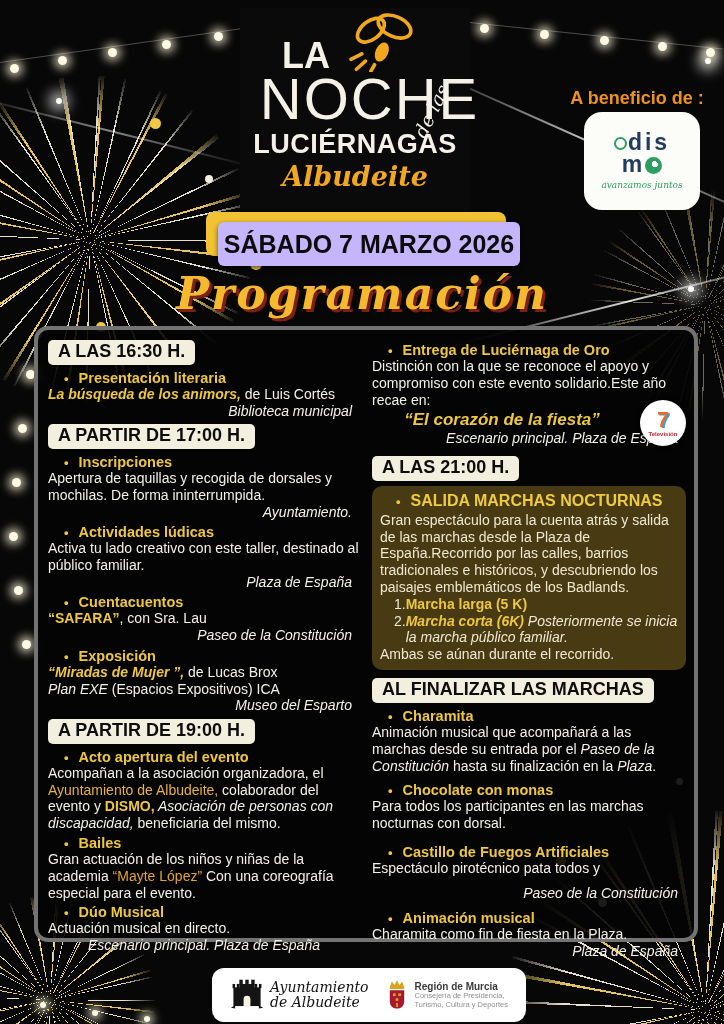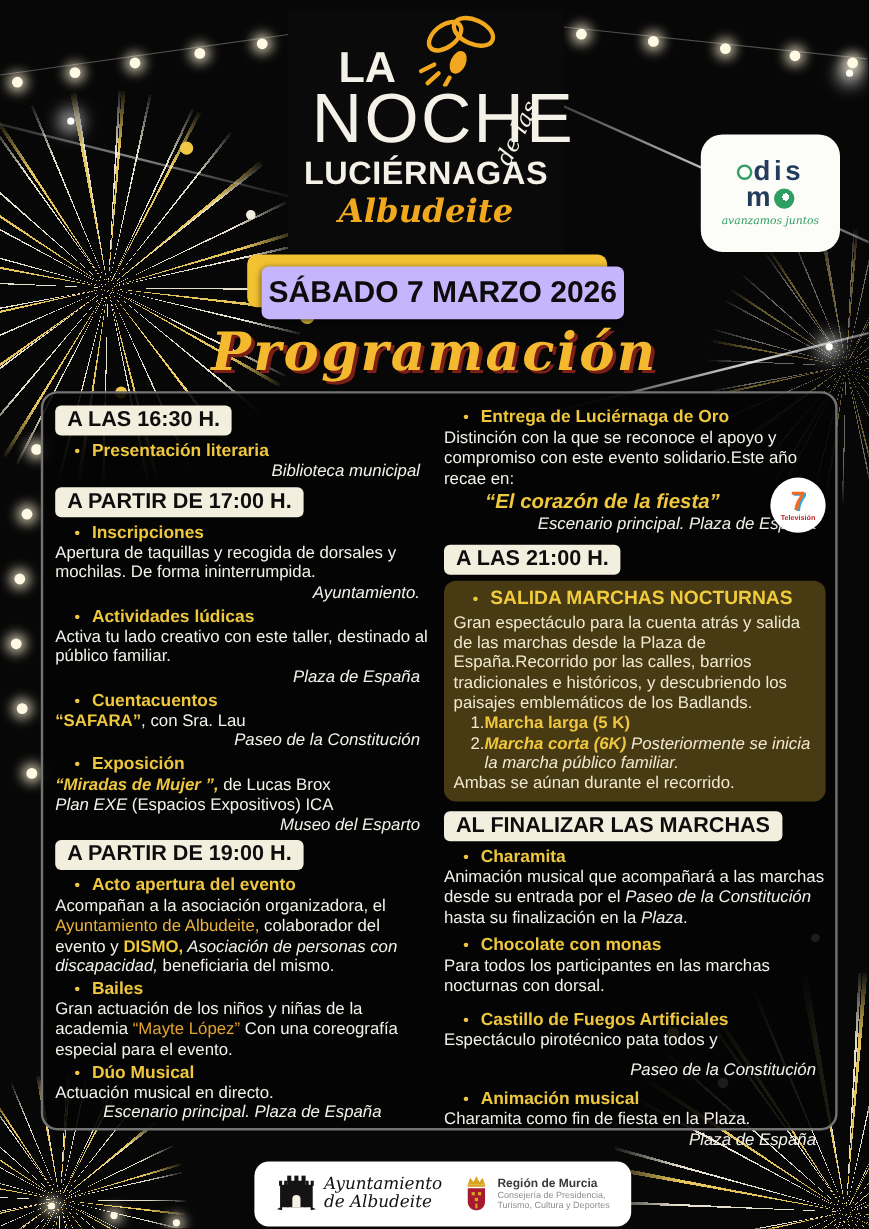--- a/index.html
+++ b/index.html
@@ -55,21 +55,21 @@
   .banner-yellow{position:absolute;left:0;top:0;width:300px;height:44px;background:#f2c232;border-radius:8px;}
   .banner-white{position:absolute;left:12px;top:10px;width:302px;height:44px;background:#c4b5fd;
                 border-radius:6px;display:flex;align-items:center;justify-content:center;
                 font-weight:800;font-size:25px;color:#0c0c0c;box-shadow:0 2px 5px rgba(0,0,0,.6);}
   .prog{position:absolute;left:0;right:0;top:268px;text-align:center;
         font-family:"DejaVu Serif",serif;font-style:italic;font-weight:800;font-size:44px;
         color:#f5b930;text-shadow:3px 3px 0 #7c1f17;letter-spacing:2px;}
 
   
   .main{position:absolute;left:34px;top:326px;width:664px;height:616px;box-sizing:border-box;
-        border:2px solid #737373;border-radius:14px;background:rgba(4,4,4,.9);
+        border:4px solid #737373;border-radius:14px;background:rgba(4,4,4,.9);
         display:flex;gap:12px;padding:6px 8px 6px 10px;}
   .colL{width:312px;flex:none;}
   .colR{flex:1;min-width:0;}
   .th{display:inline-block;background:#f3efde;color:#0d0d0d;font-weight:800;font-size:18px;
       padding:1px 10px 3px;border-radius:5px;margin:4px 0 2px;}
   .bt{margin:3px 0 0;font-weight:700;font-size:14.5px;color:#eec73e;}
   .bu{color:#eec73e;margin:0 10px 0 16px;font-size:13px;}
   .tx{color:#f3f1ea;font-size:14px;line-height:1.2;}
   .pl{color:#f3f1ea;font-style:italic;font-size:14px;text-align:right;padding-right:8px;line-height:1.25;}
   .ctr{text-align:center;padding-right:0;}
@@ -163,38 +163,40 @@
         </g>
         <ellipse cx="52" cy="44" rx="7" ry="11" transform="rotate(24 52 44)" fill="#f2a81e"></ellipse>
       </svg>
     </div>
     <div class="brand-noche">NOCHE</div>
     <div class="brand-delas">de las</div>
     <div class="brand-luci">LUCIÉRNAGAS</div>
     <div class="brand-alb">Albudeite</div>
   </div>
 
+  <div class="benefit-label">A beneficio de :</div>
   <div class="dismo">
     <div class="dismo-l1"><span class="eye1"></span><span>dis</span></div>
     <div class="dismo-l2"><span>m</span><span class="eye2"></span></div>
     <div class="dismo-tag">avanzamos juntos</div>
   </div>
 
   <div class="banner">
     <div class="banner-yellow"></div>
     <div class="banner-white">SÁBADO 7 MARZO 2026</div>
   </div>
 
   <div class="prog">Programación</div>
 
   <div class="main">
 
     <div class="colL">
       <div><span class="th">A LAS 16:30 H.</span></div>
       <div class="bt"><span class="bu">•</span><span>Presentación literaria</span></div>
+      <div class="tx"><span class="ywbi">La búsqueda de los animors,</span><span> de Luis Cortés</span></div>
       <div class="pl">Biblioteca municipal</div>
 
       <div><span class="th">A PARTIR DE 17:00 H.</span></div>
       <div class="bt"><span class="bu">•</span><span>Inscripciones</span></div>
       <div class="tx">Apertura de taquillas y recogida de dorsales y mochilas. De forma ininterrumpida.</div>
       <div class="pl">Ayuntamiento.</div>
 
       <div class="bt"><span class="bu">•</span><span>Actividades lúdicas</span></div>
       <div class="tx">Activa tu lado creativo con este taller, destinado al público familiar.</div>
       <div class="pl">Plaza de España</div>

